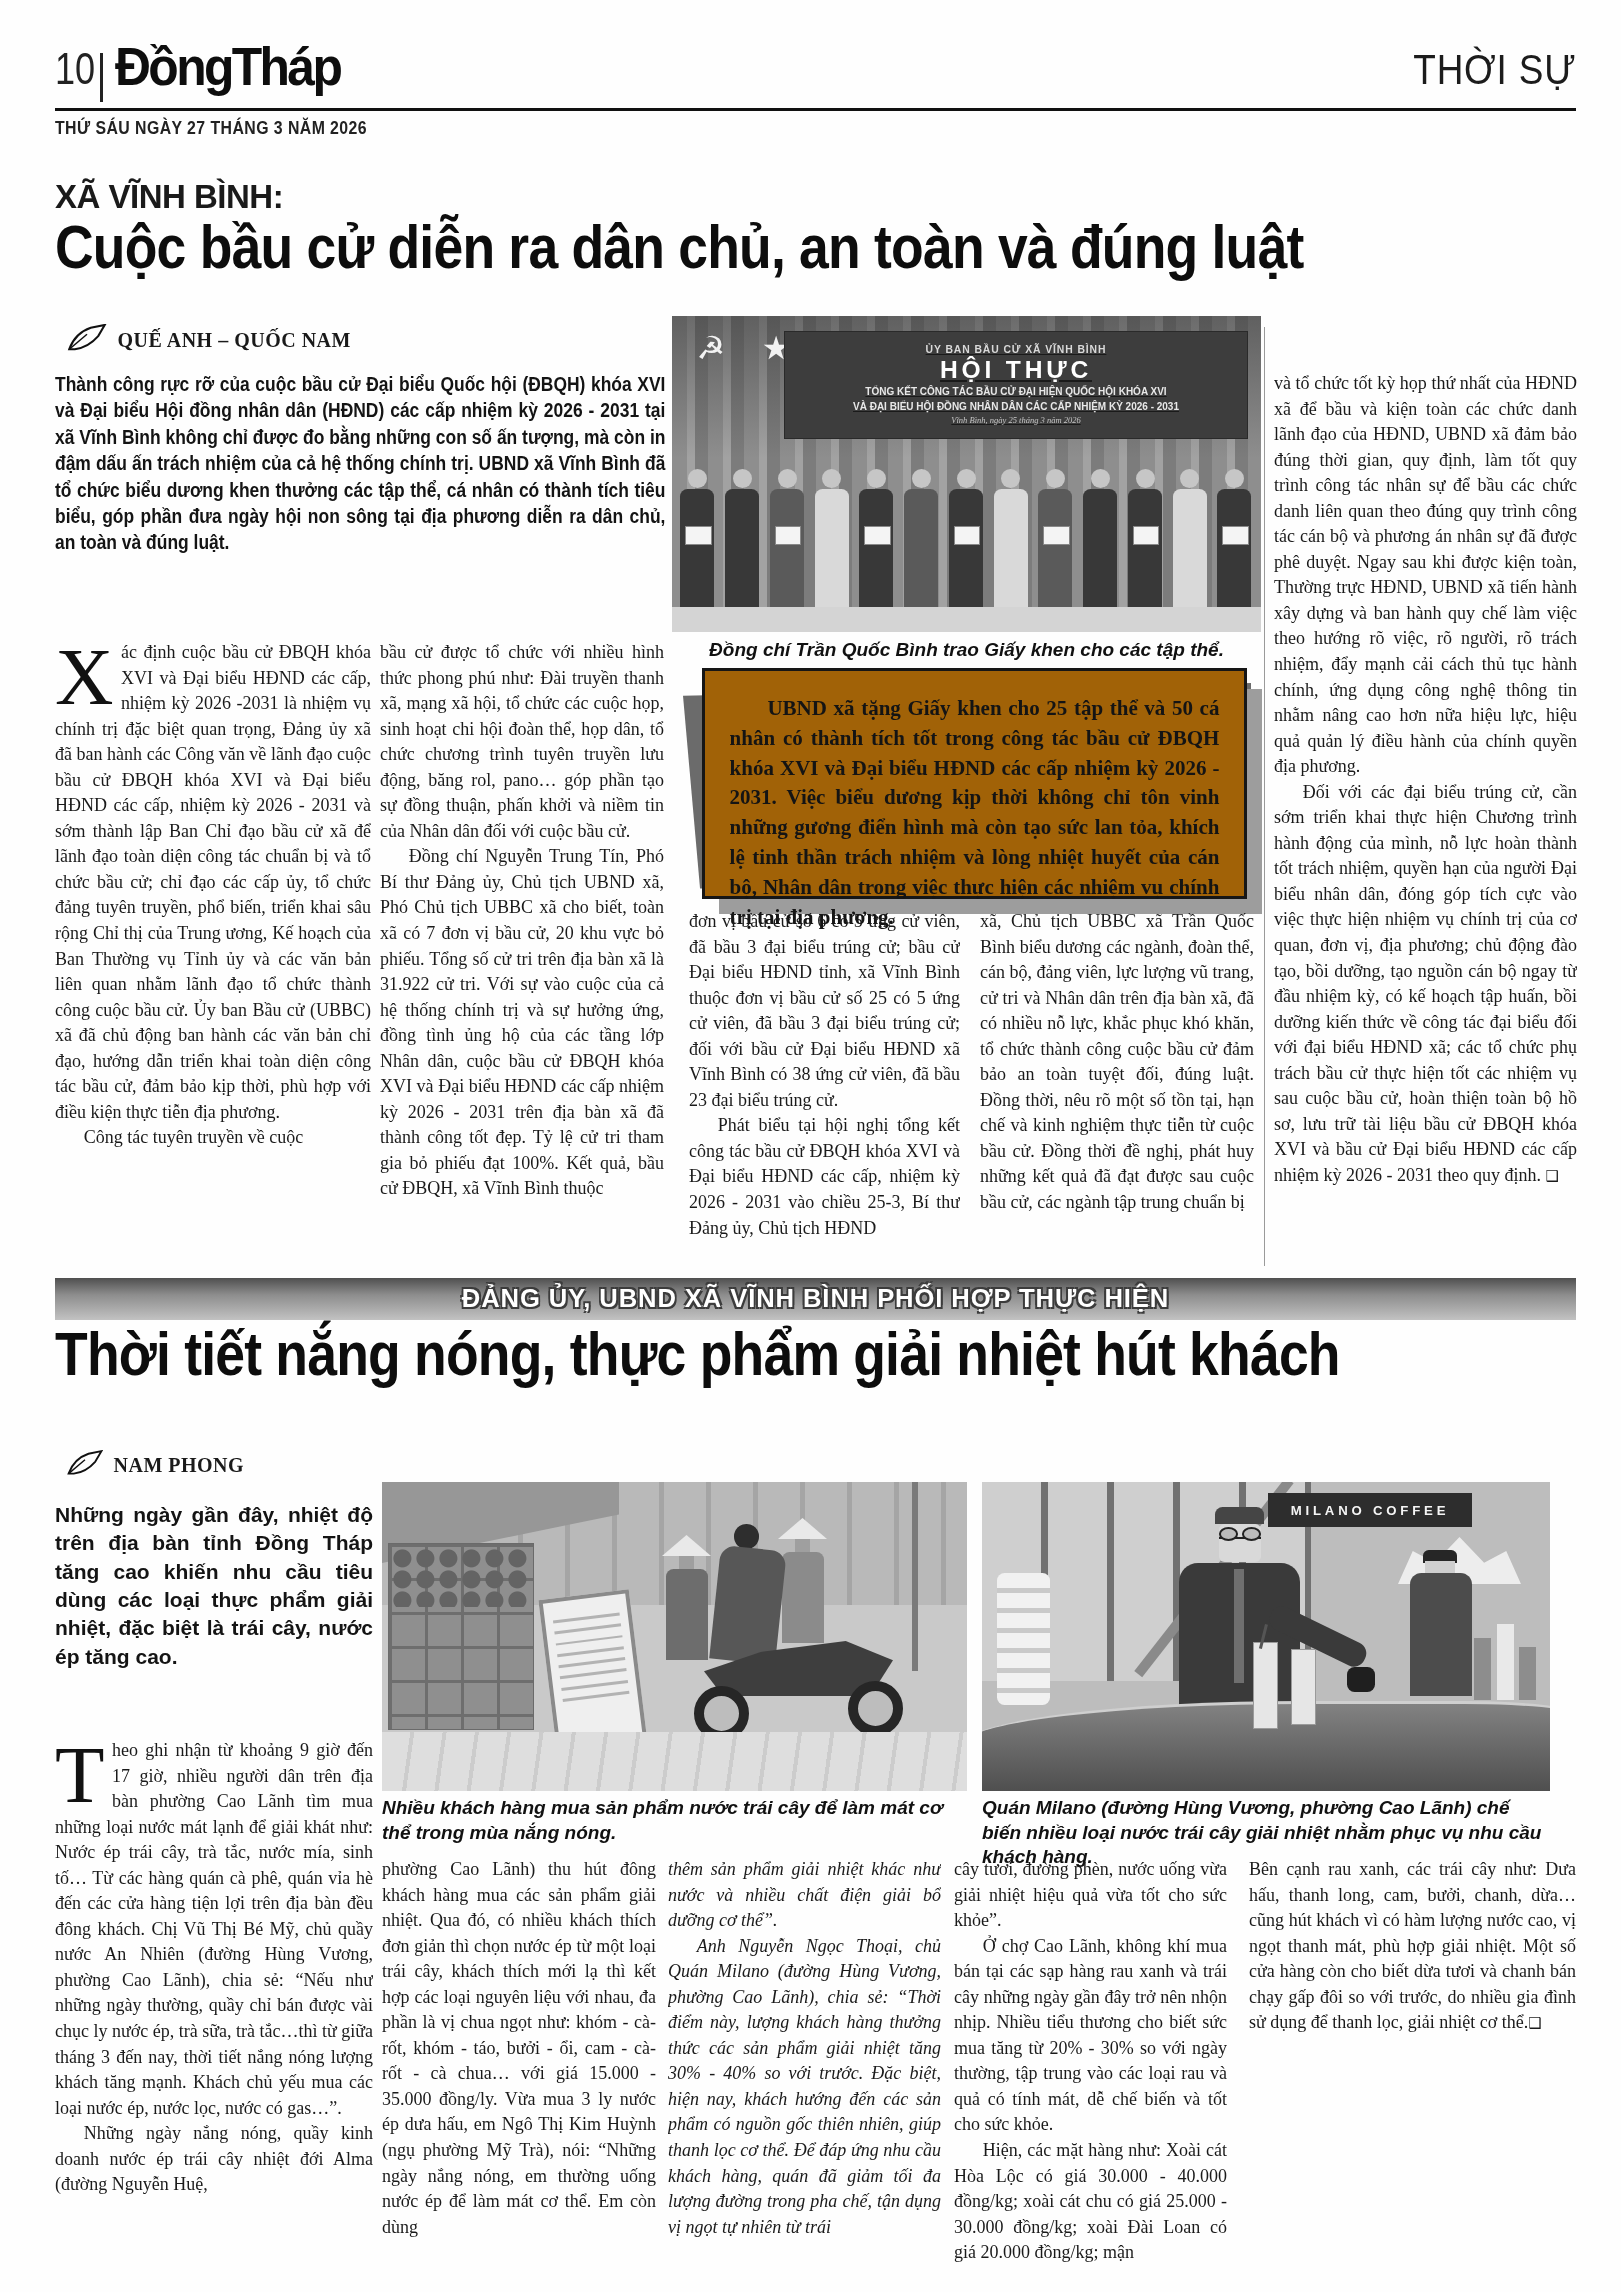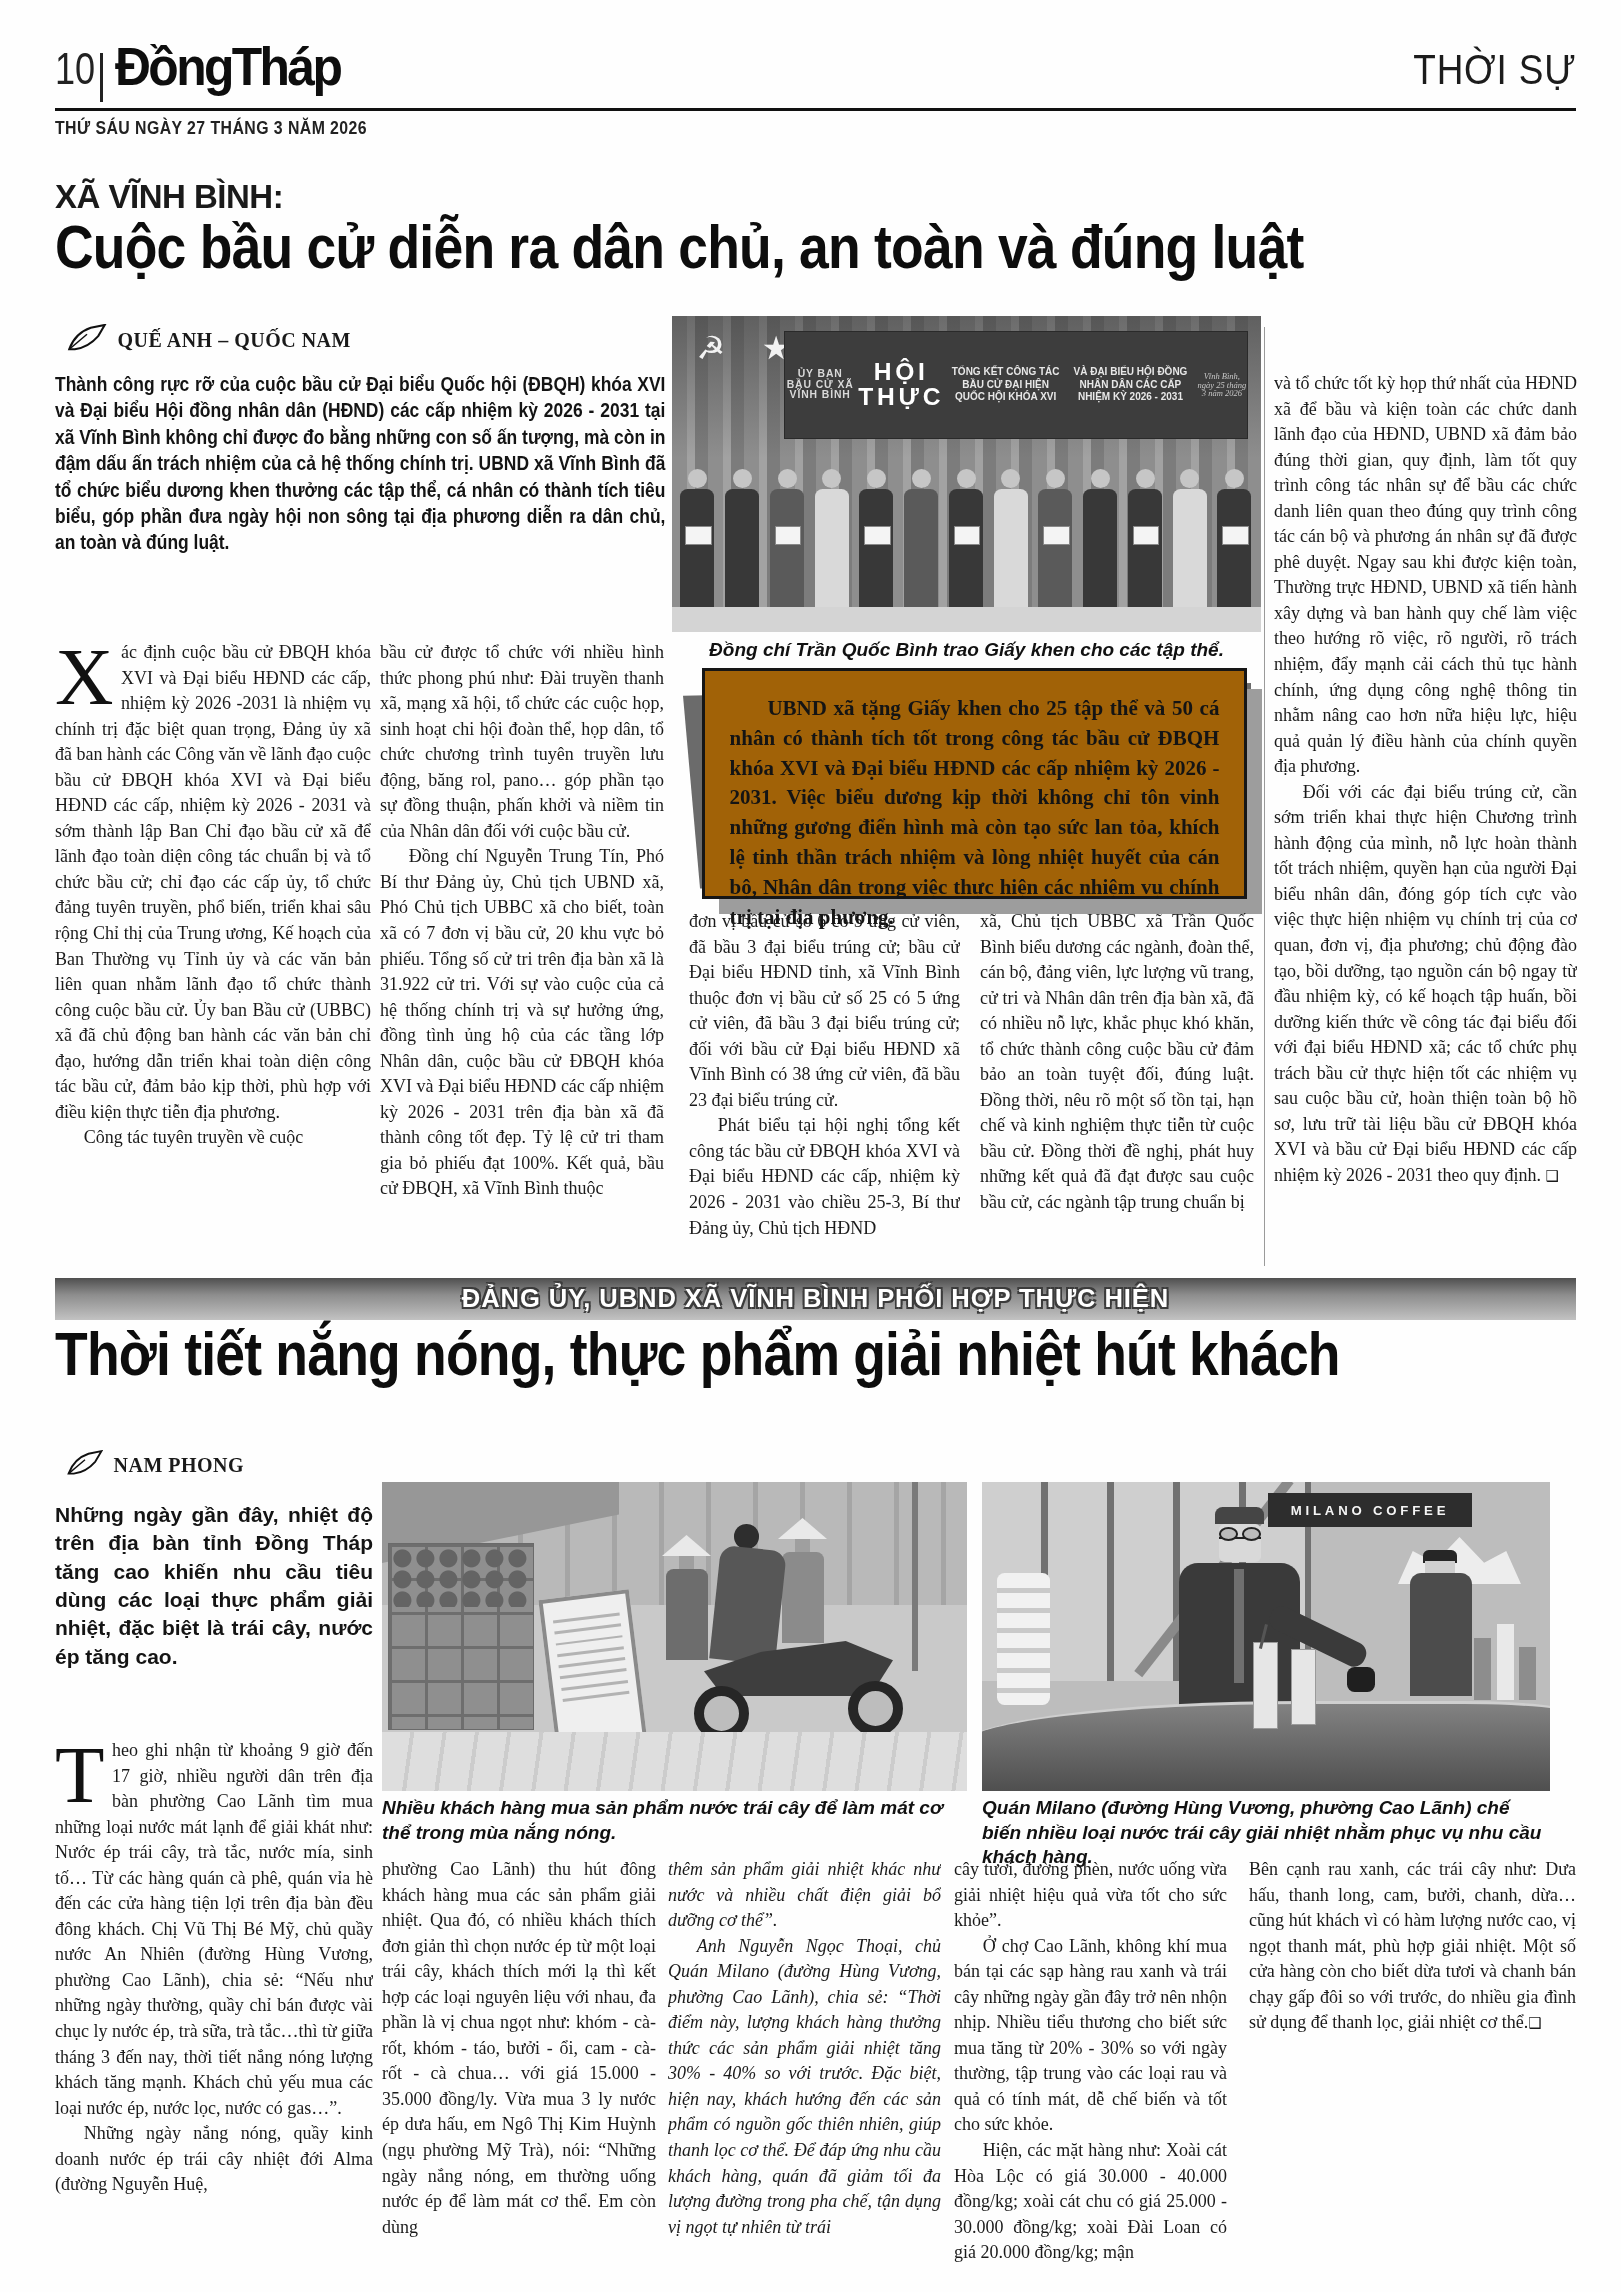--- a/index.html
+++ b/index.html
@@ -48,22 +48,22 @@
           background:linear-gradient(180deg,#4f4f4f 0%,#8d8d8d 40%,#c2c2c2 100%);
           display:flex;align-items:center;justify-content:center;}
   .banner span{font:800 25.6px/1 "Liberation Sans","DejaVu Sans",sans-serif;color:#fff;letter-spacing:0.9px;
           text-shadow:-1.9px -1.9px 0 #3c3c3c,1.9px -1.9px 0 #3c3c3c,-1.9px 1.9px 0 #3c3c3c,1.9px 1.9px 0 #3c3c3c;}
   
   .photo1{left:672px;top:316px;width:589px;height:316px;overflow:hidden;
           background:repeating-linear-gradient(90deg,#8e8e8e 0 15px,#a2a2a2 15px 23px,#7c7c7c 23px 36px);}
   .ph1-shade{left:0;top:0;width:100%;height:100%;background:linear-gradient(180deg,rgba(40,40,40,.45),rgba(0,0,0,0) 45%);}
   .ph1-symbols{left:24.6px;top:13.2px;color:#f2f2f2;font-size:32px;font-family:"DejaVu Sans",sans-serif;letter-spacing:13.2px;}
   .ph1-banner{left:112px;top:15px;width:462px;height:106px;background:#3d3d3d;border:0.9px solid #2a2a2a;
-              display:flex;flex-direction:row;align-items:center;justify-content:center;gap:2.8px;
-              font-family:"Liberation Sans","DejaVu Sans",sans-serif;text-align:center;}
+              display:flex;flex-direction:column;align-items:center;justify-content:center;gap:2.8px;
+              font-family:"Liberation Sans","DejaVu Sans",sans-serif;text-align:center;text-decoration:underline;}
   .ph1-b1{font:700 10.4px/1 sans-serif;color:#d9d9d9;letter-spacing:0.9px;}
   .ph1-b2{font:800 24.6px/1 "Liberation Sans","DejaVu Sans",sans-serif;color:#fff;letter-spacing:3.8px;}
   .ph1-b3,.ph1-b4{font:700 10px/1.25 "Liberation Sans","DejaVu Sans",sans-serif;color:#e8e8e8;}
   .ph1-b5{font:italic 400 8.5px/1 "Liberation Serif","DejaVu Serif",serif;color:#c7c7c7;}
   .ph1-floor{left:0;bottom:0;width:100%;height:24.6px;background:#d4d4d4;}
   .ph1-people{left:5.7px;bottom:21px;width:577px;display:flex;justify-content:space-between;align-items:flex-end;}
   .person{position:relative;width:40px;height:142px;}
   .person .head{position:absolute;left:10.4px;top:0;width:19px;height:19px;border-radius:50%;background:#c6c6c6;}
   .person .torso{position:absolute;left:2.8px;top:20px;width:34px;height:122px;background:#383838;border-radius:7.6px 7.6px 0 0;}
   .person:nth-child(3n) .torso{background:#5a5a5a;}

